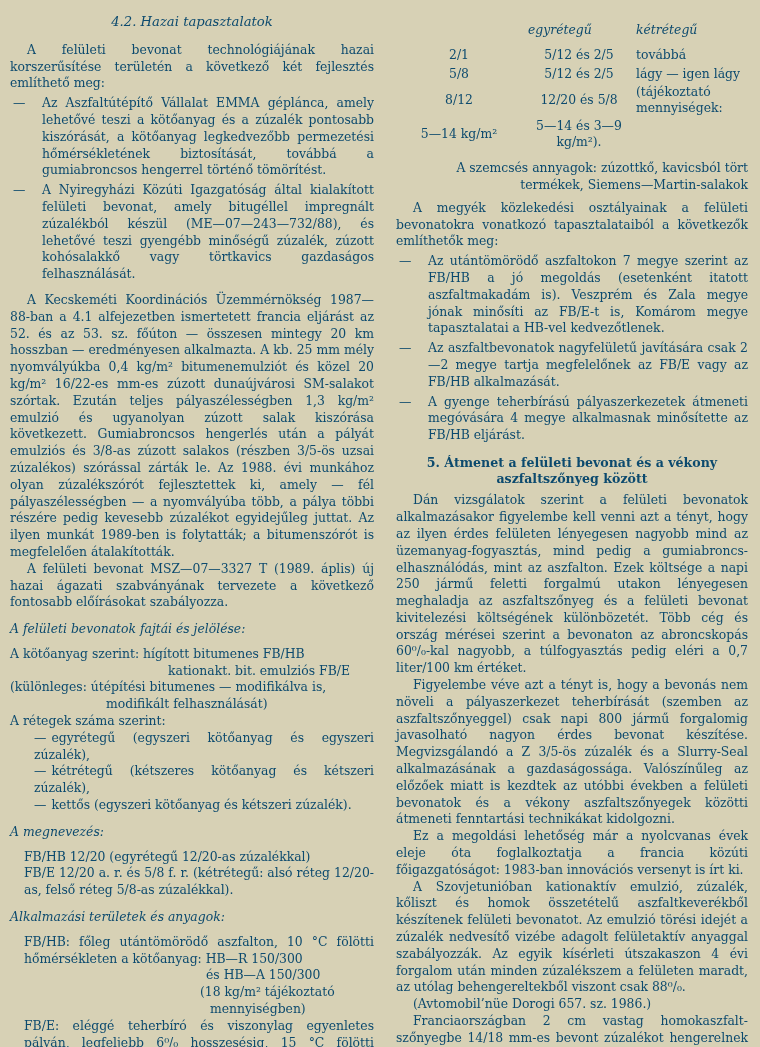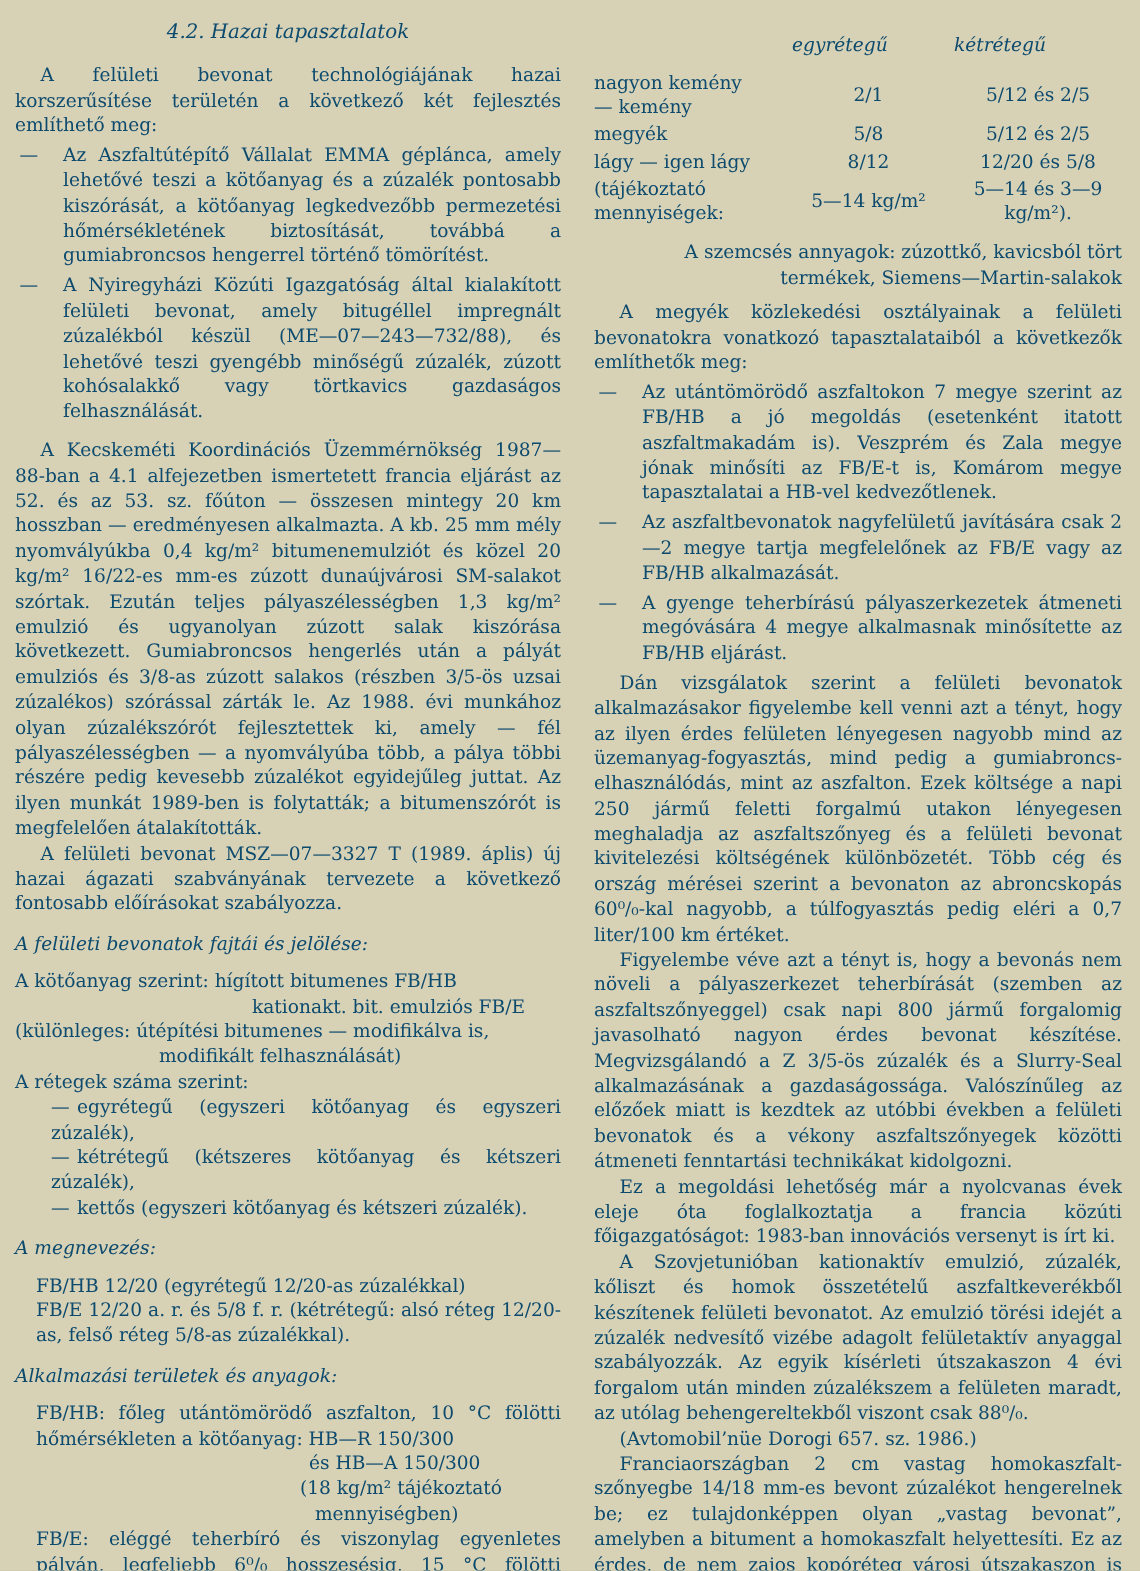--- a/index.html
+++ b/index.html
@@ -122,29 +122,25 @@
 
   </div>
 
   <div class="col col-right">
 
     <div class="spec-table">
       <div class="th"></div>
       <div class="th">egyrétegű</div>
       <div class="th">kétrétegű</div>
 
-      <div class="cell lbl">
-        <span>nagyon kemény</span>
-        <span>— kemény</span>
-      </div>
       <div class="cell cell-c">2/1</div>
       <div class="cell cell-c">5/12 és 2/5</div>
 
       <div class="cell lbl">
-        <span>megyék</span>
+        <span>továbbá</span>
       </div>
       <div class="cell cell-c">5/8</div>
       <div class="cell cell-c">5/12 és 2/5</div>
 
       <div class="cell lbl">
         <span>lágy — igen lágy</span>
       </div>
       <div class="cell cell-c">8/12</div>
       <div class="cell cell-c">12/20 és 5/8</div>
 
@@ -167,20 +163,24 @@
     </div>
     <div class="hang">
       <span class="dash">—</span>
       <span>Az aszfaltbevonatok nagyfelületű javítására csak 2—2 megye tartja megfelelőnek az FB/E vagy az FB/HB alkalmazását.</span>
     </div>
     <div class="hang">
       <span class="dash">—</span>
       <span>A gyenge teherbírású pályaszerkezetek átmeneti megóvására 4 megye alkalmasnak minősítette az FB/HB eljárást.</span>
     </div>
 
+    <div class="sec5-heading">
+      <div>5. Átmenet a felületi bevonat és a vékony</div>
+      <div>aszfaltszőnyeg között</div>
+    </div>
 
     <p class="indent">Dán vizsgálatok szerint a felületi bevonatok alkalmazásakor figyelembe kell venni azt a tényt, hogy az ilyen érdes felületen lényegesen nagyobb mind az üzemanyag-fogyasztás, mind pedig a gumiabroncs-elhasználódás, mint az aszfalton. Ezek költsége a napi 250 jármű feletti forgalmú utakon lényegesen meghaladja az aszfaltszőnyeg és a felületi bevonat kivitelezési költségének különbözetét. Több cég és ország mérései szerint a bevonaton az abroncskopás 60⁰/₀-kal nagyobb, a túlfogyasztás pedig eléri a 0,7 liter/100 km értéket.</p>
     <p class="indent">Figyelembe véve azt a tényt is, hogy a bevonás nem növeli a pályaszerkezet teherbírását (szemben az aszfaltszőnyeggel) csak napi 800 jármű forgalomig javasolható nagyon érdes bevonat készítése. Megvizsgálandó a Z 3/5-ös zúzalék és a Slurry-Seal alkalmazásának a gazdaságossága. Valószínűleg az előzőek miatt is kezdtek az utóbbi években a felületi bevonatok és a vékony aszfaltszőnyegek közötti átmeneti fenntartási technikákat kidolgozni.</p>
     <p class="indent">Ez a megoldási lehetőség már a nyolcvanas évek eleje óta foglalkoztatja a francia közúti főigazgatóságot: 1983-ban innovációs versenyt is írt ki.</p>
     <p class="indent">A Szovjetunióban kationaktív emulzió, zúzalék, kőliszt és homok összetételű aszfaltkeverékből készítenek felületi bevonatot. Az emulzió törési idejét a zúzalék nedvesítő vizébe adagolt felületaktív anyaggal szabályozzák. Az egyik kísérleti útszakaszon 4 évi forgalom után minden zúzalékszem a felületen maradt, az utólag behengereltekből viszont csak 88⁰/₀.</p>
     <p class="indent">(Avtomobil’nüe Dorogi 657. sz. 1986.)</p>
     <p class="indent">Franciaországban 2 cm vastag homokaszfalt-szőnyegbe 14/18 mm-es bevont zúzalékot hengerelnek be; ez tulajdonképpen olyan „vastag bevonat”, amelyben a bitument a homokaszfalt helyettesíti. Ez az érdes, de nem zajos kopóréteg városi útszakaszon is megfelel, továbbá olyan rugalmas és önjavuló, hogy aláméretezett pályaszerkezetre is építhető.</p>
   </div>
 
 </div>

